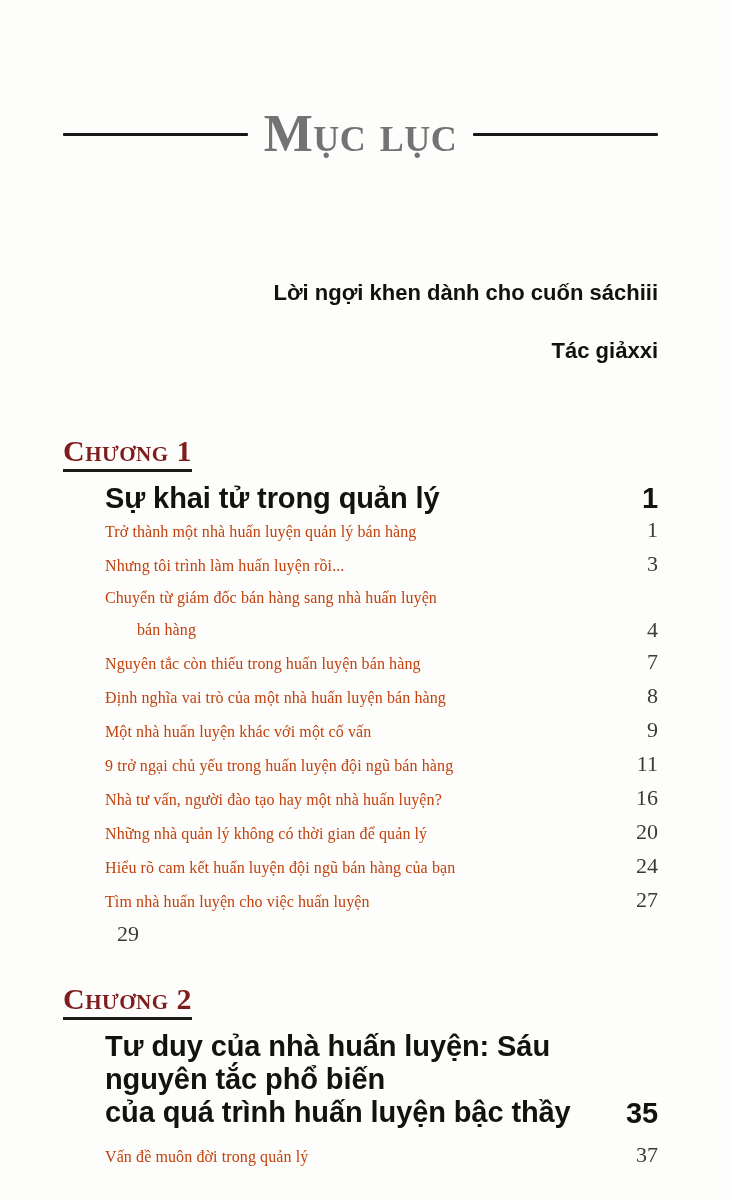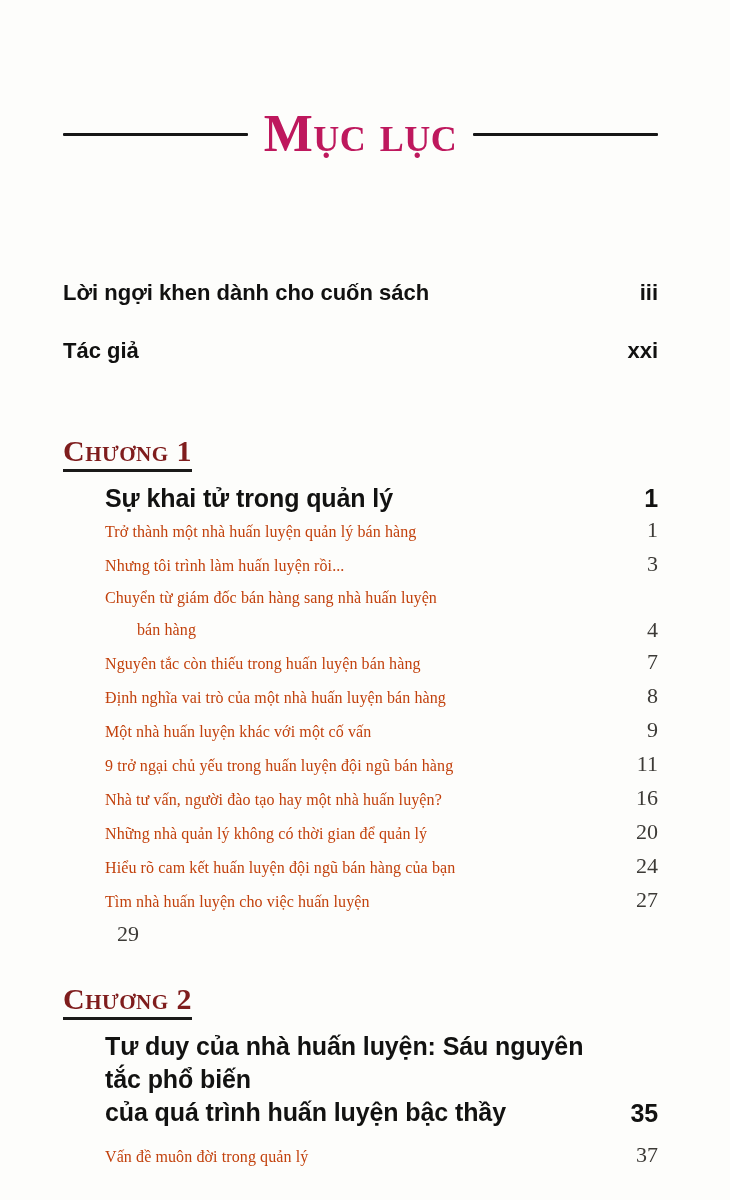--- a/index.html
+++ b/index.html
@@ -34,31 +34,31 @@
     border-radius: 1px;
   }
   .toc-title {
     margin: 0;
     font-family: "Liberation Serif", "DejaVu Serif", serif;
     font-variant: small-caps;
     font-weight: 700;
     font-size: 52px;
     line-height: 56px;
     letter-spacing: 0.5px;
-    color: #be185d;
+    color: #737373;
     white-space: nowrap;
   }
 
   
   .front-matter {
     margin-top: 116px;
   }
   .fm-row {
     display: flex;
-    justify-content: space-between;
+    justify-content: flex-end;
     align-items: baseline;
     line-height: 30px;
     margin-bottom: 28px;
   }
   .sans-bold {
     font-family: "Liberation Sans", "DejaVu Sans", sans-serif;
     font-weight: 700;
     font-size: 22px;
     color: #111110;
   }
@@ -102,21 +102,21 @@
     color: #3c3a36;
     padding-left: 12px;
     white-space: nowrap;
   }
   .entry .l2 { padding-left: 32px; }
 
   .entry.bold .entry-text,
   .entry.bold .entry-page {
     font-family: "Liberation Sans", "DejaVu Sans", sans-serif;
     font-weight: 700;
-    font-size: 25px;
+    font-size: 29px;
     color: #121211;
     letter-spacing: -0.1px;
   }
   .entry.bold.two-line .entry-text { line-height: 33px; }
   .entry.bold.two-line .l2 { padding-left: 0; }
 
   .chapter-2 .entry.serif-last { margin-top: 10px; }
 </style>
 </head>
 <body>

